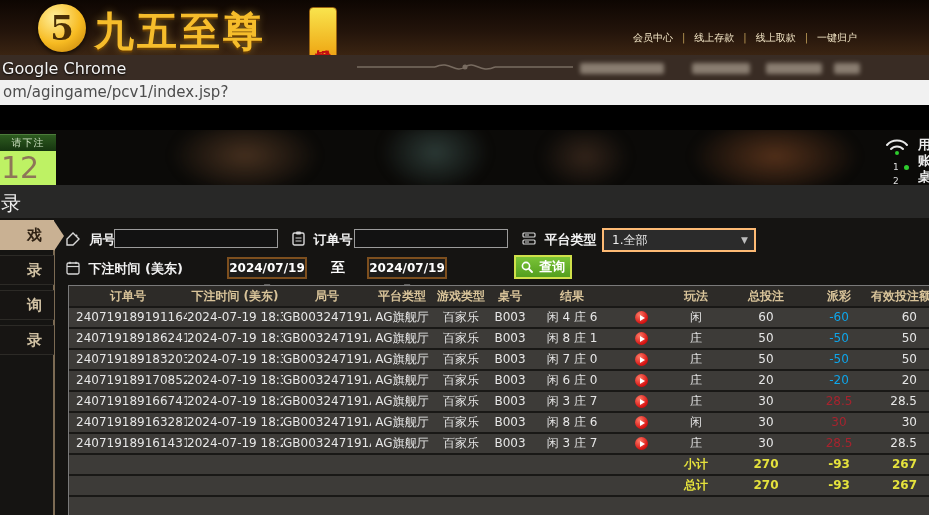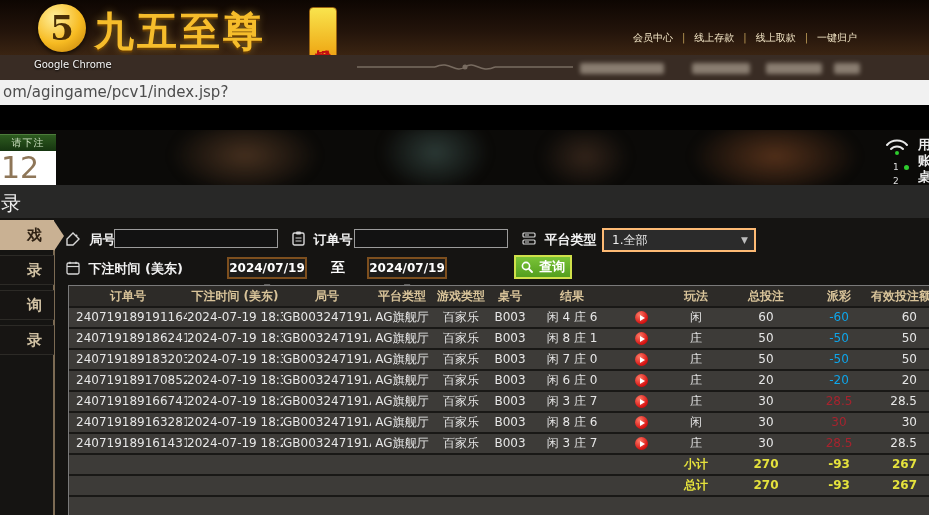--- a/index.html
+++ b/index.html
@@ -22,43 +22,43 @@
     border:1px solid #9a6410; border-radius:4px; color:#c31111;
     writing-mode:vertical-rl; text-orientation:upright;
     font-weight:bold; font-size:16px; line-height:26px; text-align:center; }
   .banner-nav { position:absolute; right:72px; top:31px; font-size:10px; color:#f3e6c6; white-space:nowrap; }
   .banner-nav .nav-link { cursor:pointer; }
   .banner-nav .sep { color:#bb9a56; margin:0 9px; }
 
   
   .chrome-bar { position:absolute; top:55px; left:0; right:0; height:25px; background:#392c24;
     border-bottom:1px solid #141009; }
-  .chrome-title { position:absolute; left:2px; top:4px; font-size:10px; color:#f4f4f4;
-    text-shadow:0 1px 2px #000;margin-left:32px; }
+  .chrome-title { position:absolute; left:2px; top:4px; font-size:16px; color:#f4f4f4;
+    text-shadow:0 1px 2px #000; }
   .ornament { position:absolute; left:355px; top:3px; opacity:.65; }
   .redacted { position:absolute; top:8px; height:11px; background:#d8cdbb; opacity:.5;
     filter:blur(2px); border-radius:2px; }
   .r1{left:580px;width:84px;} .r2{left:692px;width:58px;} .r3{left:766px;width:56px;} .r4{left:834px;width:26px;}
 
   
   .url-bar { position:absolute; top:80px; left:0; right:0; height:25px; background:#f1f1f1; }
   .url-text { position:absolute; left:3px; top:3px; font-size:15px; color:#4d4d4d; }
 
   
   .video { position:absolute; top:130px; left:0; right:0; height:55px; background:#0b0a08; overflow:hidden; }
   .blob { position:absolute; filter:blur(5px); }
   .b1 { left:170px; top:-6px; width:150px; height:70px;
         background:radial-gradient(ellipse at 50% 45%,#46301f 0%,rgba(0,0,0,0) 70%); }
   .b2 { left:380px; top:-4px; width:110px; height:66px;
         background:radial-gradient(ellipse at 50% 40%,#2c3a36 0%,rgba(0,0,0,0) 70%); }
   .b3 { left:690px; top:-6px; width:170px; height:72px;
         background:radial-gradient(ellipse at 50% 45%,#53301a 0%,rgba(0,0,0,0) 70%); }
   .b4 { left:540px; top:0; width:90px; height:60px;
         background:radial-gradient(ellipse at 50% 45%,#33241a 0%,rgba(0,0,0,0) 70%); }
-  .countdown { position:absolute; left:0; top:4px; width:56px; height:51px; background:#ffffff; }
+  .countdown { position:absolute; left:0; top:4px; width:56px; height:51px; background:#bef264; }
   .countdown-label { height:16px; background:linear-gradient(180deg,#2d5b1f,#163510);
     border-top:1px solid #4d7c3c; color:#ccdfc0; font-size:10px; letter-spacing:1px;
     text-align:center; line-height:16px; }
   .countdown-num { font-size:30px; font-weight:normal; color:#8e7658; line-height:34px; padding-left:1px; }
   .wifi-wrap { position:absolute; left:884px; top:137px; width:30px; height:46px; }
   .stream-num { position:absolute; color:#ddd; font-size:9px; }
   .gdot { position:absolute; width:5px; height:5px; border-radius:50%; background:#2ecc2e; }
   .side-labels { position:absolute; left:918px; top:137px; width:14px; overflow:hidden;
     color:#ececec; font-size:13px; font-weight:bold; line-height:16px; }
 

